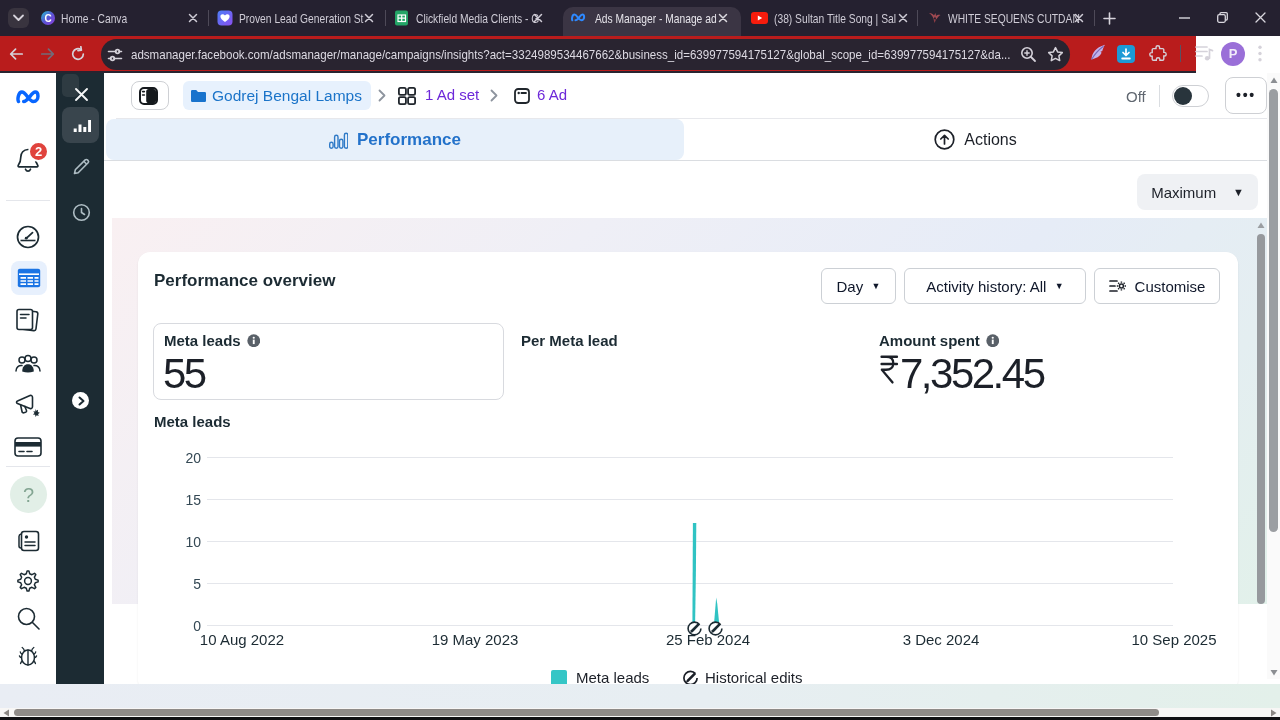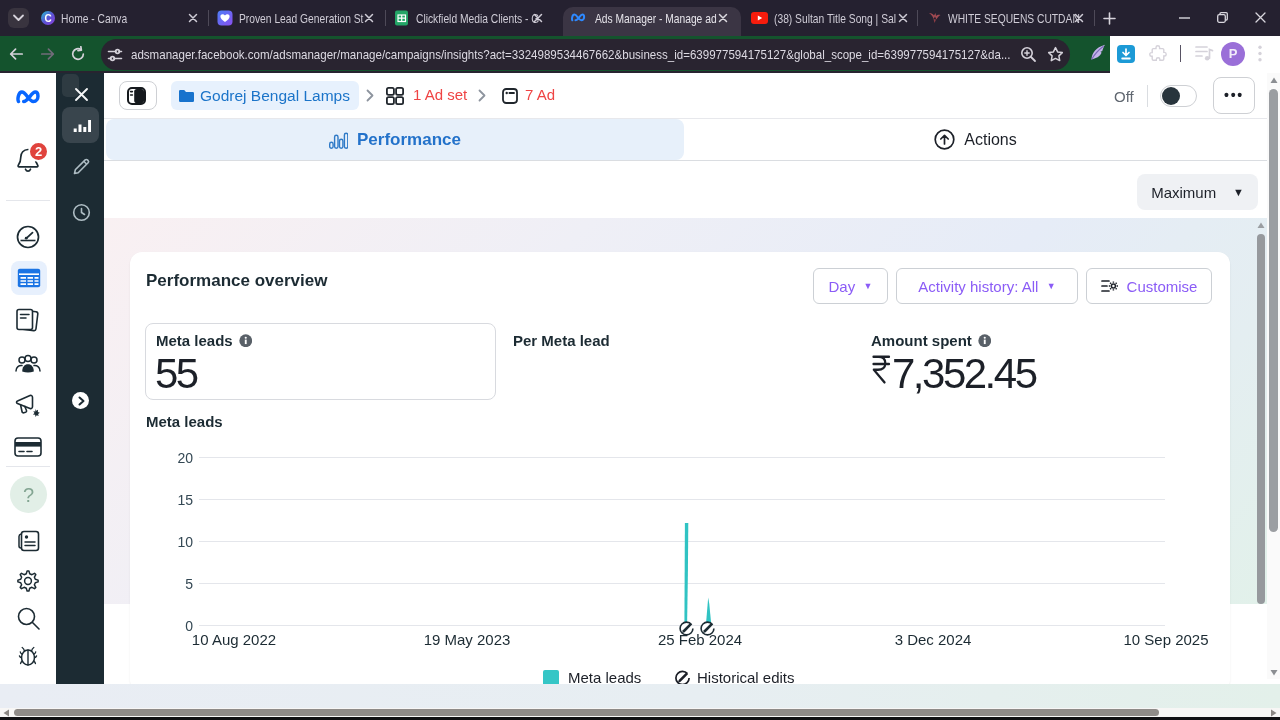--- a/index.html
+++ b/index.html
@@ -3,62 +3,62 @@
 <meta charset="utf-8">
 <style>
   * { margin:0; padding:0; box-sizing:border-box; }
   html,body { width:1280px; height:720px; overflow:hidden; background:#fff;
     font-family:"Liberation Sans", sans-serif; }
   #stage { position:relative; width:1280px; height:720px; overflow:hidden; }
   .abs { position:absolute; }
 
   
   #tabstrip { position:absolute; left:0; top:0; width:1280px; height:36px; background:#252130; }
-  #toolbar  { position:absolute; left:0; top:36px; width:1110px; height:37px; background:#14532d; border-bottom:2px solid #282430; box-sizing:border-box;padding-left:8px; }
+  #toolbar  { position:absolute; left:0; top:36px; width:1196px; height:37px; background:#b91c1c; border-bottom:2px solid #282430; box-sizing:border-box;padding-left:8px; }
   .tabtxt { position:absolute; top:11px; font-size:13px; color:#cfccd6; white-space:nowrap; transform:scaleX(0.79); transform-origin:0 0; }
   .tabx { position:absolute; top:12px; width:12px; height:12px; }
   .tabsep { position:absolute; top:10px; width:1px; height:16px; background:#4e4a58; }
   .activetab { position:absolute; left:563px; top:7px; width:178px; height:29px; background:#3b3544; border-radius:10px 10px 0 0; }
   #omnibox { position:absolute; left:101px; top:3px; width:969px; height:31px; border-radius:16px; background:#292430; }
   .urltxt { position:absolute; left:30px; top:8px; font-size:13.5px; color:#dddae3; white-space:nowrap; transform:scaleX(0.855); transform-origin:0 0; }
 
   
   #app { position:absolute; left:0; top:73px; width:1280px; height:611px; background:#fff; }
   #sidebar1 { position:absolute; left:0; top:0; width:56px; height:611px; background:#fff; }
   #sidebar2 { position:absolute; left:56px; top:0; width:48px; height:611px; background:#1c2b33; }
   #main { position:absolute; left:104px; top:0; width:1163px; height:611px; }
 
   
-  #hdr { position:absolute; left:0; top:0; width:1163px; height:46px; background:#fff; border-bottom:1px solid #e7e8ec; }
+  #hdr { position:absolute; left:12px; top:0; width:1163px; height:46px; background:#fff; border-bottom:1px solid #e7e8ec; }
   .btn-outline { border:1px solid #ced0d4; border-radius:8px; background:#fff; }
   #crumbpill { position:absolute; left:67px; top:8px; height:29px; background:#e7f1fd; border-radius:6px;
       display:flex; align-items:center; padding:0 9px 0 7px; }
   #crumbpill span { color:#1b74c9; font-size:15.5px; margin-left:5px; }
-  .crumbtxt { font-size:15px; color:#ef4444; }
+  .crumbtxt { font-size:15px; color:#6d28d9; }
 
   
   #tabsrow { position:absolute; left:0; top:46px; width:1163px; height:42px; border-bottom:1px solid #dadde1; background:#fff; }
   #perfTab { position:absolute; left:2px; top:0; width:578px; height:41px; border-radius:8px; background:#e7f0fa;
       display:flex; align-items:center; justify-content:center; }
   #perfTab b { color:#2372ca; font-size:17px; margin-left:9px; }
   #actTab { position:absolute; left:580px; top:0; width:583px; height:41px; display:flex; align-items:center; justify-content:center; }
   #actTab span { color:#1c2028; font-size:16px; margin-left:9px; }
 
   
   #maxrow { position:absolute; left:0; top:89px; width:1163px; height:56px; background:#fff; }
   #maxbtn { position:absolute; right:9px; top:12px; width:121px; height:36px; background:#eff1f4; border-radius:8px;
       display:flex; align-items:center; justify-content:center; font-size:15px; color:#1c2028; }
 
   
-  #content { position:absolute; left:0; top:145px; width:1163px; height:386px;
+  #content { position:absolute; left:8px; top:145px; width:1163px; height:386px;
       background:linear-gradient(133deg,#f9f0f2 0%,#efeff6 32%,#e6ecf7 62%,#e4eef1 82%,#e2f1ea 100%); }
   #card { position:absolute; left:26px; top:34px; width:1100px; height:440px; background:#fff; border-radius:12px;
       box-shadow:0 1px 2px rgba(0,0,0,0.08); }
   .cardbtn { position:absolute; height:36px; border:1px solid #ccd0d5; border-radius:6px; background:#fff;
-      display:flex; align-items:center; justify-content:center; font-size:15px; color:#8b5cf6; }
+      display:flex; align-items:center; justify-content:center; font-size:15px; color:#0f172a; }
   .metriclabel { font-size:15px; font-weight:700; color:#1c2b33; }
   .metricvalue { font-size:42px; letter-spacing:-2.5px; color:#1c2028; display:flex; align-items:flex-start; line-height:1; }
 
   
   #vscroll { position:absolute; right:0; top:73px; width:13px; height:606px; background:#fafafa; }
   #vthumb { position:absolute; left:1.5px; top:16px; width:9px; height:443px; background:#9b9ea2; border-radius:5px; }
   #innerthumb { position:absolute; left:1257px; top:234px; width:8px; height:370px; background:#96999d; border-radius:4px; }
   #bstrip { position:absolute; left:0; top:684px; width:1280px; height:24px;
       background:linear-gradient(90deg,#e9edf4 0%,#e7eef2 55%,#e3f0ea 100%); }
   #hscroll { position:absolute; left:0; top:708px; width:1280px; height:9px; background:#f7f6f5; }
@@ -359,21 +359,21 @@
           </svg>
         <div class="abs crumbtxt" style="left:309px;top:13px;">1 Ad set</div>
         <svg class="abs" style="left:374px;top:16px" width="8" height="13" viewBox="0 0 8 13">
             <path d="M1.5 1.5 L6.5 6.5 L1.5 11.5" stroke="#8d949e" stroke-width="1.8" fill="none" stroke-linecap="round" stroke-linejoin="round"></path>
           </svg>
         <svg class="abs" style="left:398px;top:15px" width="16" height="16" viewBox="0 0 16 16">
           <rect x="1" y="1" width="14" height="14" rx="3.2" fill="none" stroke="#20262c" stroke-width="1.8"></rect>
           <circle cx="4.7" cy="5" r="1.2" fill="#20262c"></circle>
           <path d="M7.4 5 H12" stroke="#20262c" stroke-width="1.8" stroke-linecap="round"></path>
           </svg>
-        <div class="abs crumbtxt" style="left:421px;top:13px;">7 Ad</div>
+        <div class="abs crumbtxt" style="left:421px;top:13px;">6 Ad</div>
 
         <div class="abs" style="left:1010px;top:15px;font-size:15px;color:#606770;">Off</div>
         <div class="abs" style="left:1043px;top:12px;width:1px;height:22px;background:#dadde1;"></div>
         <div class="abs" style="left:1056px;top:12px;width:37px;height:22px;border:1px solid #ced0d4;border-radius:11px;background:#fff;"></div>
         <div class="abs" style="left:1058px;top:14px;width:18px;height:18px;border-radius:50%;background:#28343c;"></div>
         <div class="abs btn-outline" style="left:1109px;top:4px;width:42px;height:37px;"></div>
         <div class="abs" style="left:1109px;top:4px;width:42px;height:37px;display:flex;align-items:center;justify-content:center;font-size:14px;letter-spacing:1.8px;color:#1c2028;font-weight:700;">
             <span style="margin-top:-2px;">•••</span>
           </div>
       </div>

